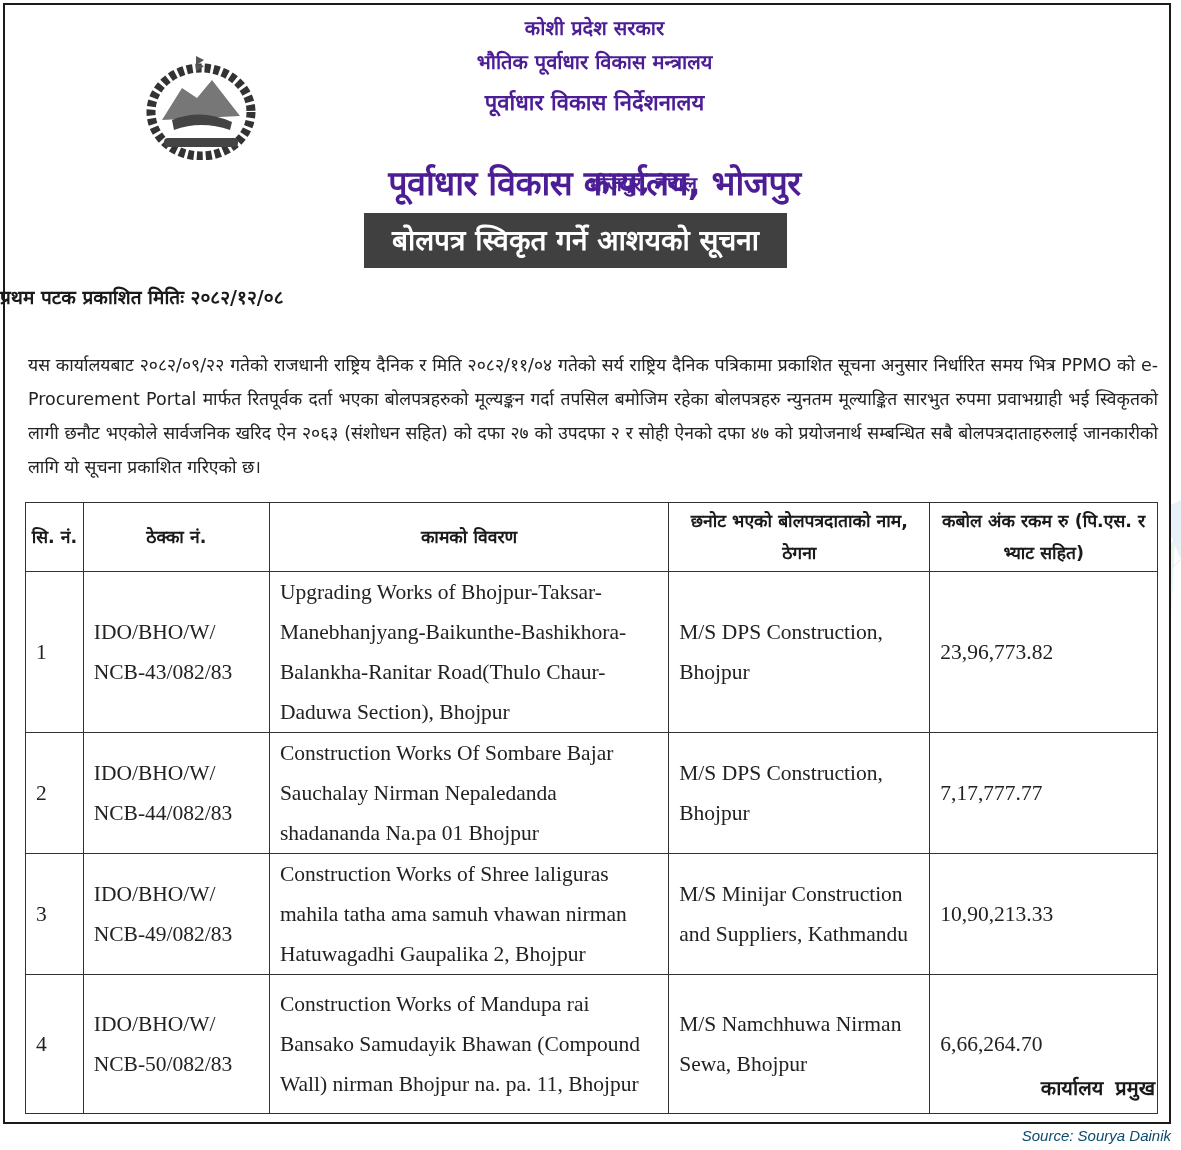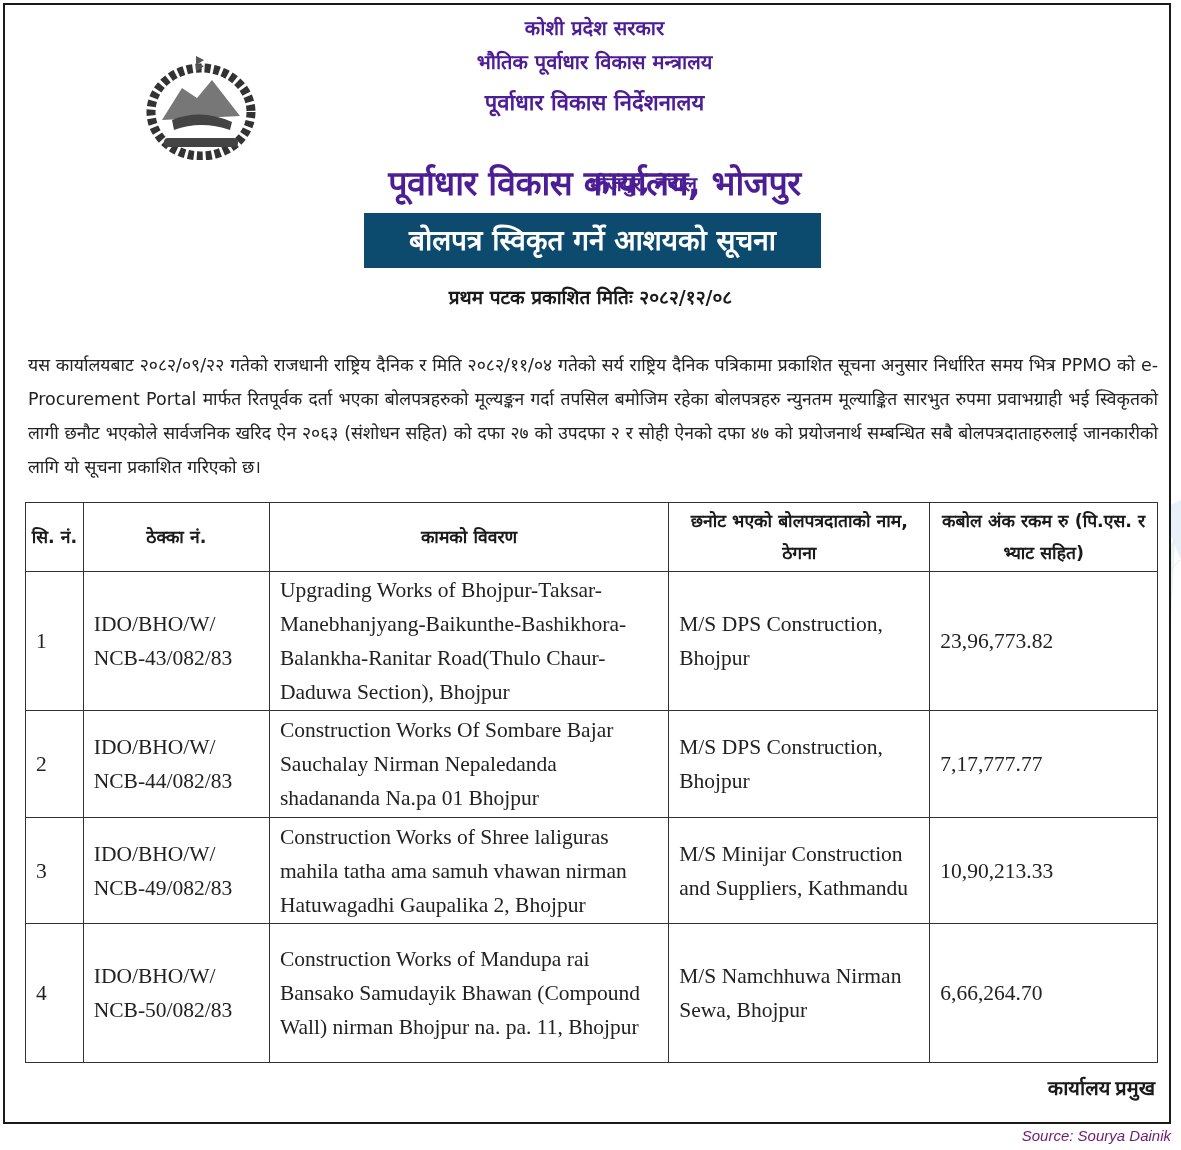--- a/index.html
+++ b/index.html
@@ -8,41 +8,41 @@
   .frame { position: absolute; left: 3px; top: 3px; width: 1164px; height: 1117px;
            border: 2px solid #1a1a1a; background: #fff; }
   .emblem { position: absolute; left: 142px; top: 50px; width: 118px; height: 110px; }
   .hdr { position: absolute; left: 4px; width: 1181px; text-align: center;
          font-family: "DejaVu Sans", sans-serif; font-weight: bold; color: #4c1d95; }
   .h1 { top: 14px; font-size: 20px; }
   .h2 { top: 48px; font-size: 20px; }
   .h3 { top: 86px; font-size: 22px; }
   .h4 { top: 124px; font-size: 34px; letter-spacing: -0.5px; margin-top: 35px; }
   .h5 { top: 170px; font-size: 20px; margin-left: 48px; }
-  .title-box { position: absolute; left: 364px; top: 213px; width: 457px; height: 55px;
-               background: #0c4a6e; color: #fff; text-align: center;
+  .title-box { position: absolute; left: 364px; top: 213px; width: 423px; height: 55px;
+               background: #404040; color: #fff; text-align: center;
                font-family: "DejaVu Sans", sans-serif; font-weight: bold; font-size: 28px;
                line-height: 55px; }
-  .pubdate { position: absolute; left: 0; top: 284px; width: 1181px; text-align: center;
+  .pubdate { position: absolute; left: 0; top: 284px; width: 1181px; text-align: left;
              font-family: "DejaVu Sans", sans-serif; font-weight: bold; font-size: 19px; }
   .para { position: absolute; left: 28px; top: 326px; width: 1130px;
           font-family: "DejaVu Sans", sans-serif; font-size: 17.5px; line-height: 34px;
           text-align: justify; color: #222; margin-top: 22px; }
   table.t { position: absolute; left: 25px; top: 502px; width: 1133px;
             border-collapse: collapse; font-size: 21.5px; padding-left: 31px; }
   table.t th, table.t td { border: 1.5px solid #333; vertical-align: middle; padding: 0 10px; }
   table.t th { font-family: "DejaVu Sans", sans-serif; font-weight: bold; font-size: 17.5px;
                text-align: center; height: 68px; line-height: 32px; padding: 0 4px; }
-  table.t td { line-height: 34px; color: #222; }
+  table.t td { line-height: 40px; color: #222; }
   td.sn { text-align: left; padding-left: 12px; }
   .c1 { width: 51px; } .c2 { width: 181px; margin-top: 12px; } .c3 { width: 411px; } .c4 { width: 263px; } .c5 { width: 227px; }
-  .sign { position: absolute; right: 26px; top: 1074px; font-family: Liberation Serif, serif;
+  .sign { position: absolute; right: 26px; top: 1074px; font-family: Liberation Mono, monospace;
           font-weight: bold; font-size: 20px; }
   .source { position: absolute; right: 10px; top: 1127px; font-family: "Liberation Sans", sans-serif;
-            font-style: italic; font-size: 15px; color: #701a75; }
+            font-style: italic; font-size: 15px; color: #0c4a6e; }
   .wm { position: absolute; pointer-events: none; }
 </style>
 </head>
 <body>
 
 <svg class="wm" style="left:0;top:0;" width="1181" height="1150">
   <polygon points="8,20 20,25 10,90" fill="#dbe7f3" opacity="0.8"></polygon>
   <polygon points="875,40 900,45 890,140" fill="#dbe7f3" opacity="0.8"></polygon>
   <polygon points="290,560 300,560 305,760" fill="#d9efe3" opacity="0.7"></polygon>
   <polygon points="885,800 900,800 905,900" fill="#d9efe3" opacity="0.7"></polygon>

